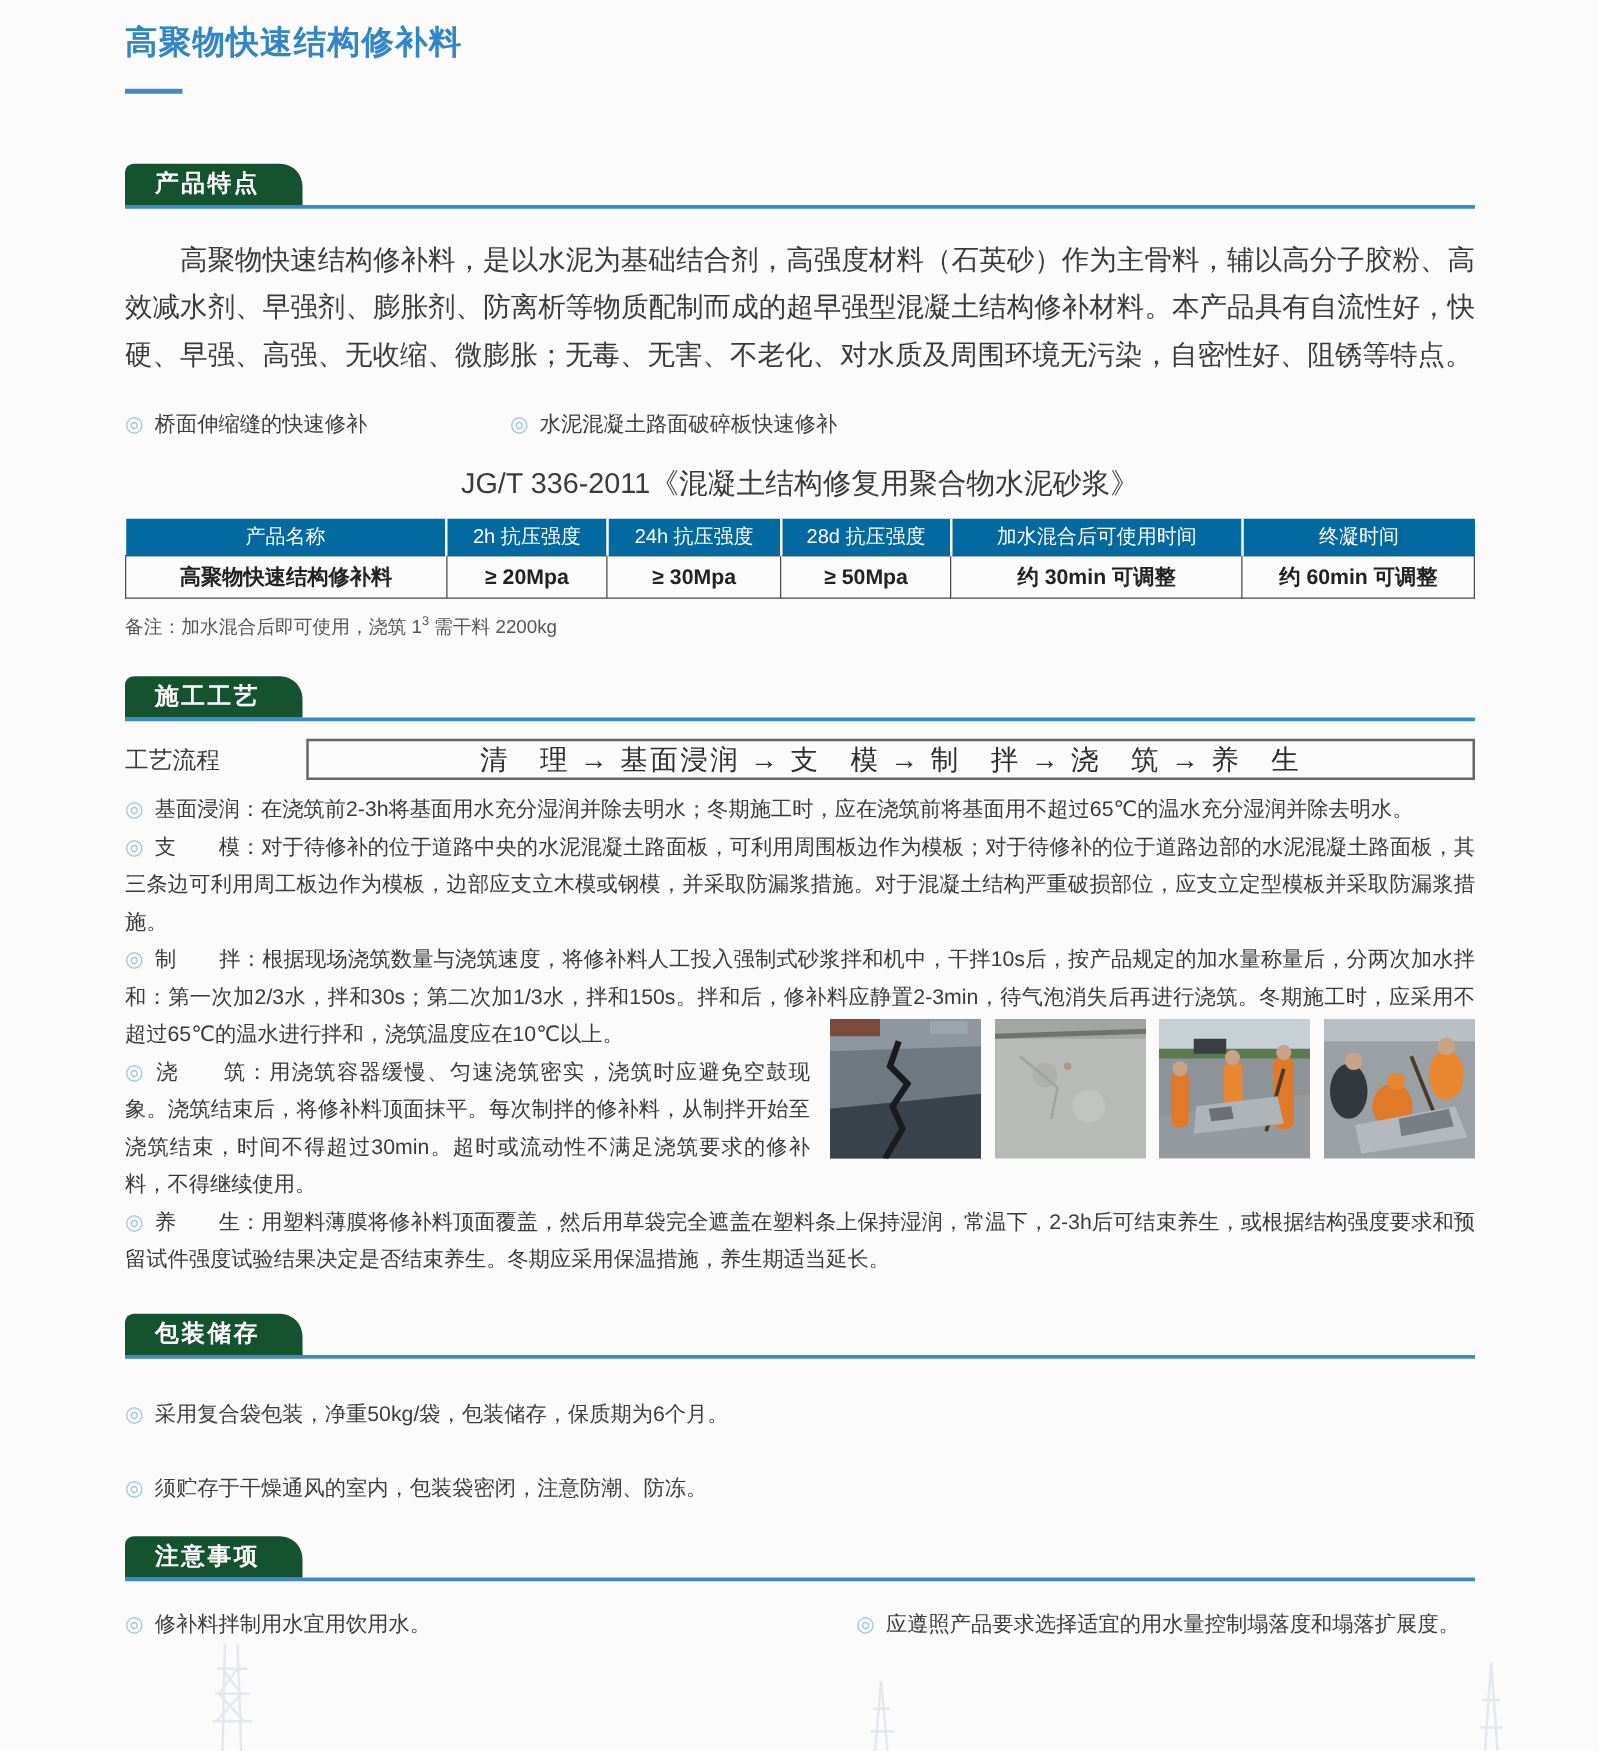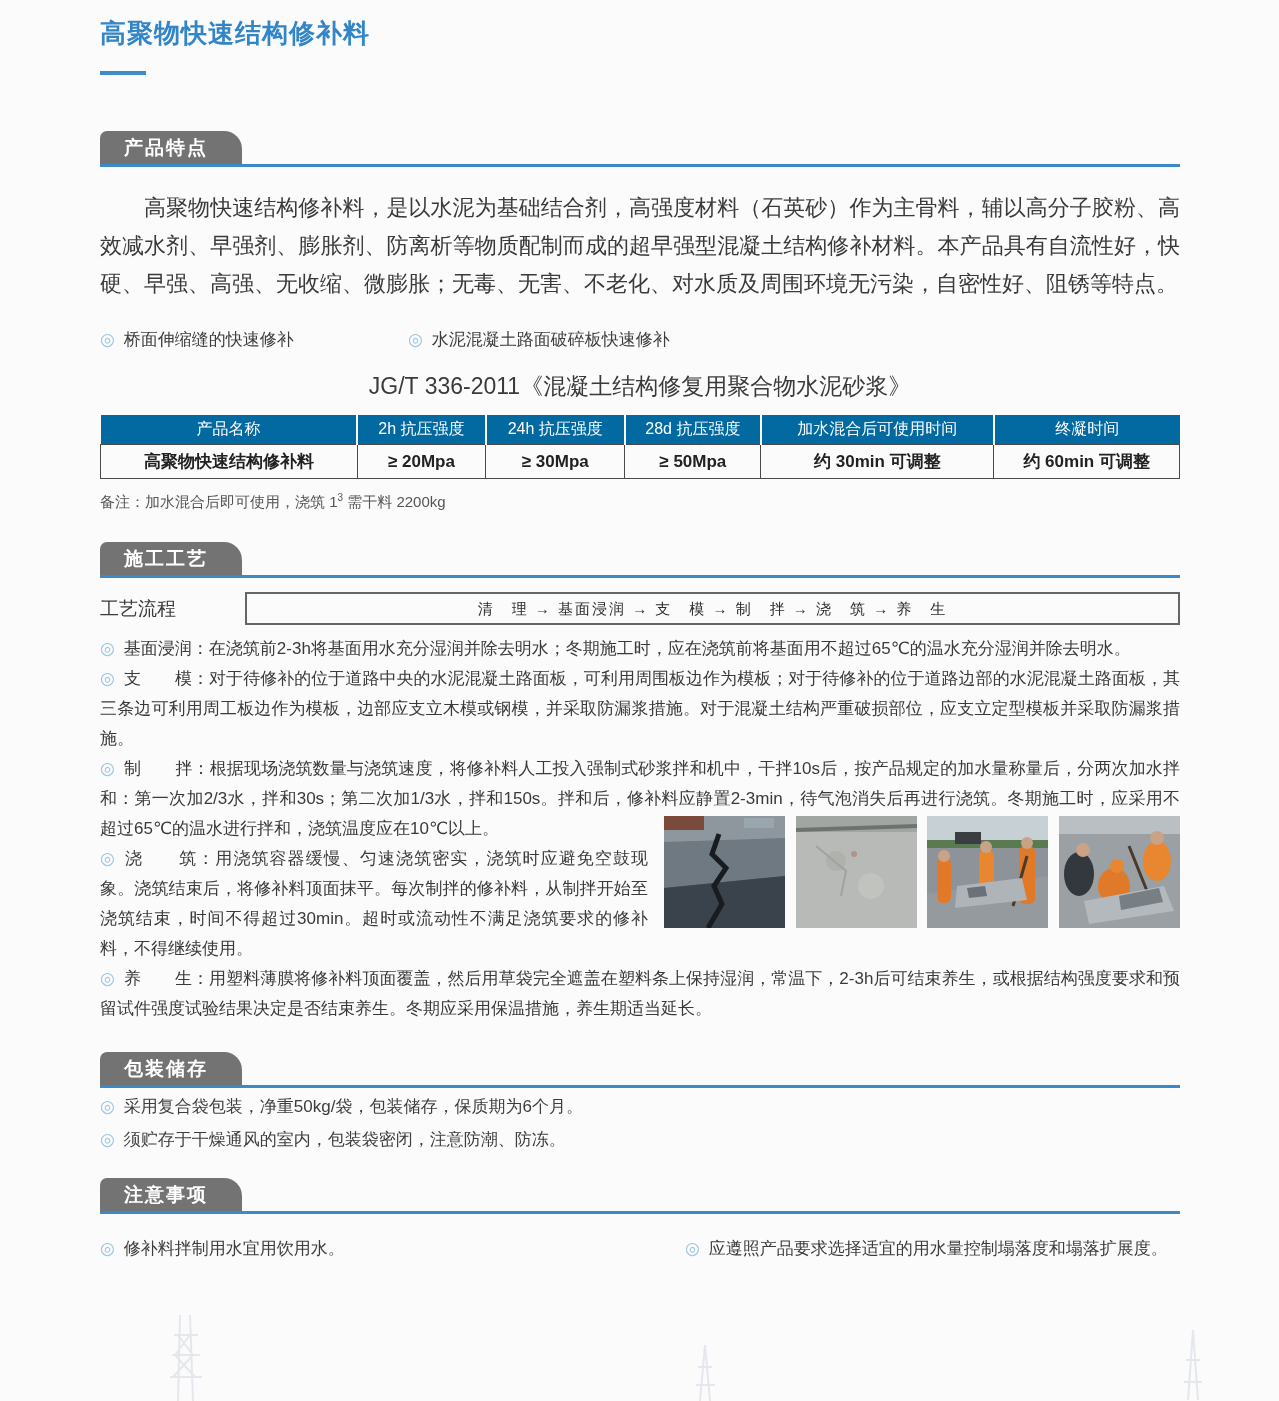--- a/index.html
+++ b/index.html
@@ -10,21 +10,21 @@
   }
   .content{margin-left:100px;width:1080px;position:relative;}
 
   
   .doc-title{padding-top:16px;font-size:26px;font-weight:bold;color:#3285c6;letter-spacing:1px;}
   .title-rule{width:46px;height:4px;background:#3d8cc9;margin-top:20px;}
 
   
   .sec-head{border-bottom:3px solid #3b8ac6;line-height:0;}
   .sec-tab{
-    display:inline-block;background:#737373;color:#ffffff;
+    display:inline-block;background:#14532d;color:#ffffff;
     font-size:19px;font-weight:bold;line-height:32px;
     padding:1px 34px 0 24px;border-radius:7px 18px 0 0;letter-spacing:2px;
   }
   .mt-features{margin-top:56px;}
   .mt-application{margin-top:34px;}
   .mt-performance{margin-top:30px;}
   .mt-process{margin-top:30px;}
   .mt-storage{margin-top:28px;}
   .mt-notes{margin-top:24px;}
 
@@ -55,34 +55,34 @@
   .col1{width:23.8%;} .col2{width:11.9%;} .col3{width:12.9%;}
   .col4{width:12.6%;} .col5{width:21.6%;} .col6{width:17.2%;}
   .tbl-note{margin-top:13px;font-size:15px;color:#555;}
   .tbl-note sup{font-size:10px;}
 
   
   .flow-row{margin-top:14px;display:flex;align-items:center;}
   .flow-label{font-size:19px;color:#3a3a3a;width:145px;flex:0 0 145px;}
   .flow-box{
     flex:1;border:2px solid #666;height:29px;line-height:29px;
-    text-align:center;font-size:15px;color:#2d2d2d;letter-spacing:2px;
+    text-align:center;font-size:22px;color:#2d2d2d;letter-spacing:2px;
   }
   .steps{margin-top:9px;font-size:17px;line-height:30px;color:#3a3a3a;text-align:justify;}
   .step{margin:0;}
   .photos{
     float:right;width:516px;margin:-28px 0 8px 16px;
     display:flex;justify-content:space-between;
   }
   .photo{width:121px;height:112px;position:relative;overflow:hidden;}
   .photo svg{position:absolute;left:0;top:0;}
   .clear{clear:both;}
 
   
-  .stor-item{margin-top:4px;font-size:17px;line-height:29px;}
+  .stor-item{margin-top:30px;font-size:17px;line-height:29px;}
   .notes-cols{display:flex;margin-top:10px;}
   .notes-left{width:585px;flex:0 0 585px;}
   .note-item{margin-top:10px;font-size:17px;line-height:29px;}
 
   
   .wm{position:absolute;opacity:0.18;color:#7e93a5;}
 </style>
 </head>
 <body>
 

